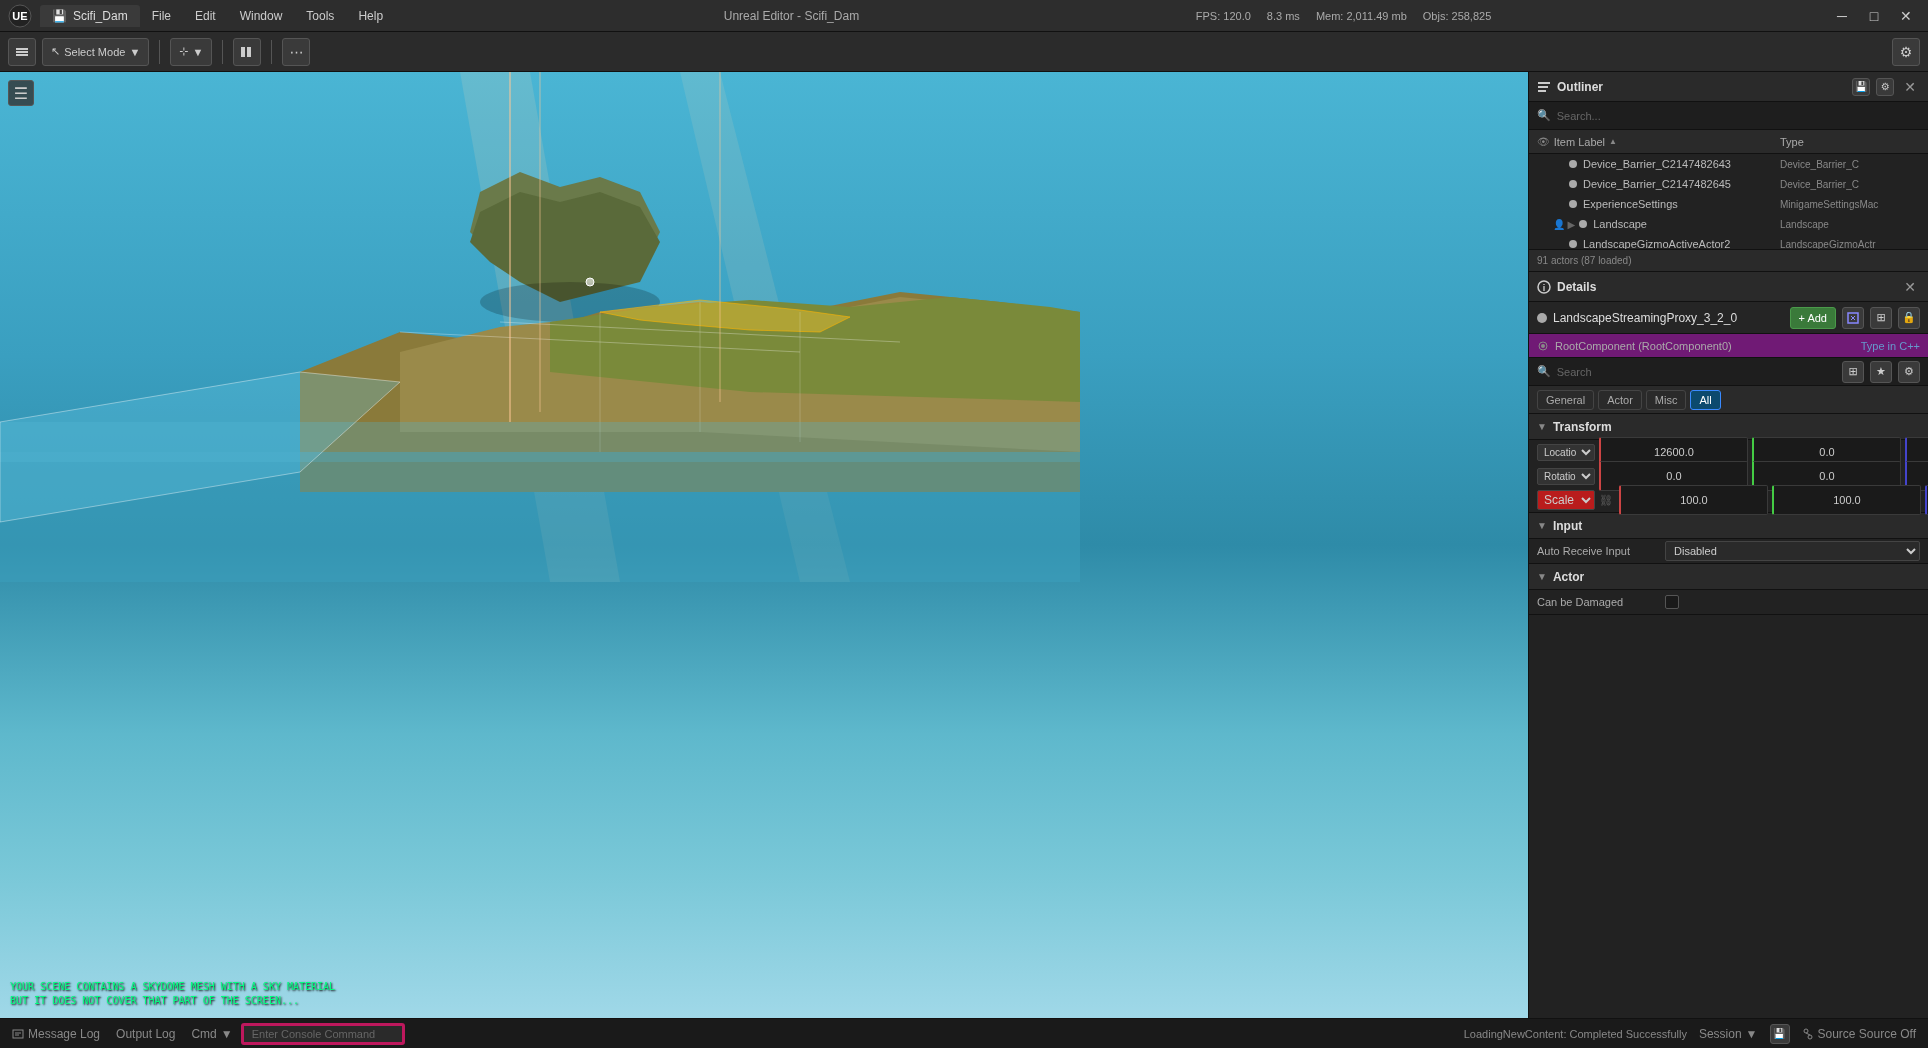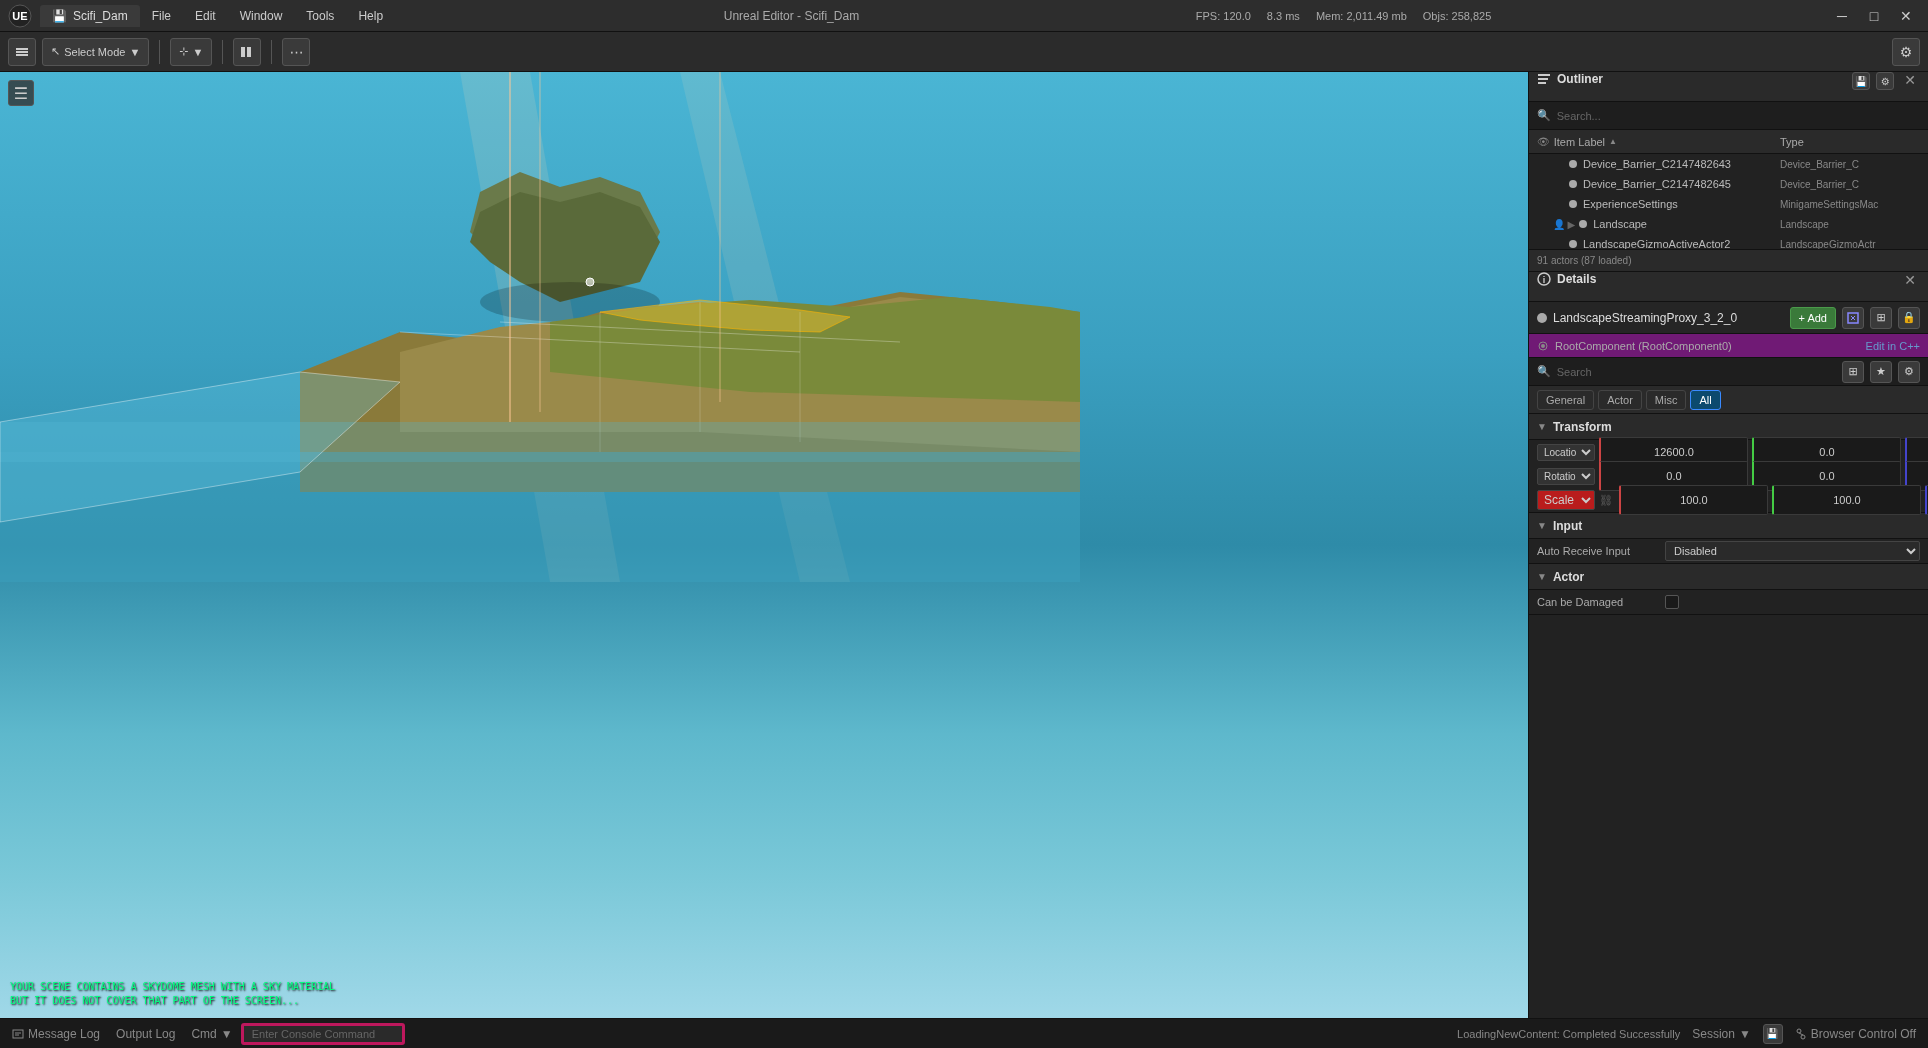--- a/index.html
+++ b/index.html
@@ -190,21 +190,21 @@
     #outliner {
       height: 200px;
       border-bottom: 1px solid #111;
       display: flex;
       flex-direction: column;
     }
     .panel-header {
       height: 30px;
       background: #2a2a2a;
       display: flex;
-      align-items: flex-start;
+      align-items: center;
       padding: 0 8px;
       gap: 6px;
       border-bottom: 1px solid #111;
     }
     .panel-title {
       font-size: 12px;
       font-weight: bold;
       color: #ddd;
       flex: 1;
     }
@@ -829,21 +829,21 @@
           <button class="details-icon-btn">🔒</button>
         </div>
 
 
         <div id="details-root-row">
           <svg width="12" height="12" viewBox="0 0 12 12">
             <circle cx="6" cy="6" r="4" fill="none" stroke="#888" stroke-width="1"></circle>
             <circle cx="6" cy="6" r="2" fill="#888"></circle>
           </svg>
           <span>RootComponent (RootComponent0)</span>
-          <span class="edit-cpp-btn">Edit in C++</span>
+          <span class="edit-cpp-btn">Type in C++</span>
         </div>
 
         <div id="details-search-row">
           <span style="color:#666;font-size:11px;">🔍</span>
           <input type="text" placeholder="Search" style="">
           <button class="details-icon-btn">⊞</button>
           <button class="details-icon-btn">★</button>
           <button class="details-icon-btn">⚙</button>
         </div>
 
@@ -969,16 +969,16 @@
       <span>Session</span>
       <span>▼</span>
     </button>
     <button class="toolbar-icon-btn" style="width:20px;height:20px;font-size:10px;">💾</button>
     <button class="status-icon-btn">
       <svg width="12" height="12" viewBox="0 0 12 12">
         <circle cx="4" cy="3" r="2" fill="none" stroke="#888" stroke-width="1"></circle>
         <circle cx="8" cy="9" r="2" fill="none" stroke="#888" stroke-width="1"></circle>
         <line x1="4" y1="5" x2="8" y2="7" stroke="#888" stroke-width="1"></line>
       </svg>
-      <span>Browser Control Off</span>
+      <span>Source Source Off</span>
     </button>
   </div>
 </div>
 
 </body></html>

